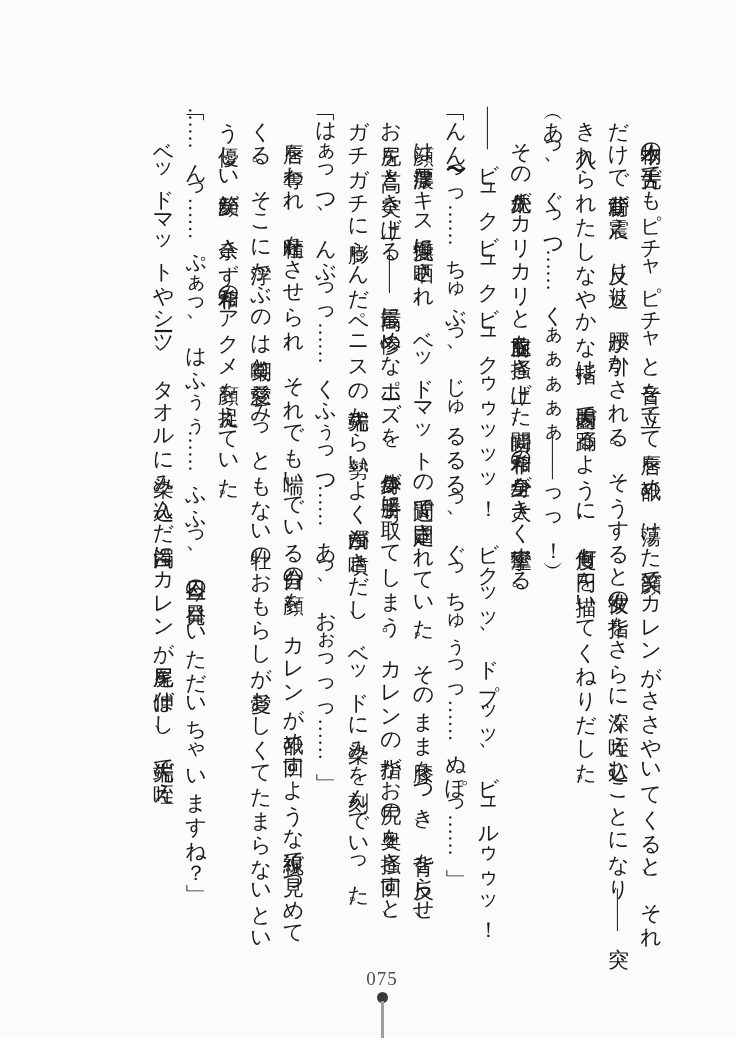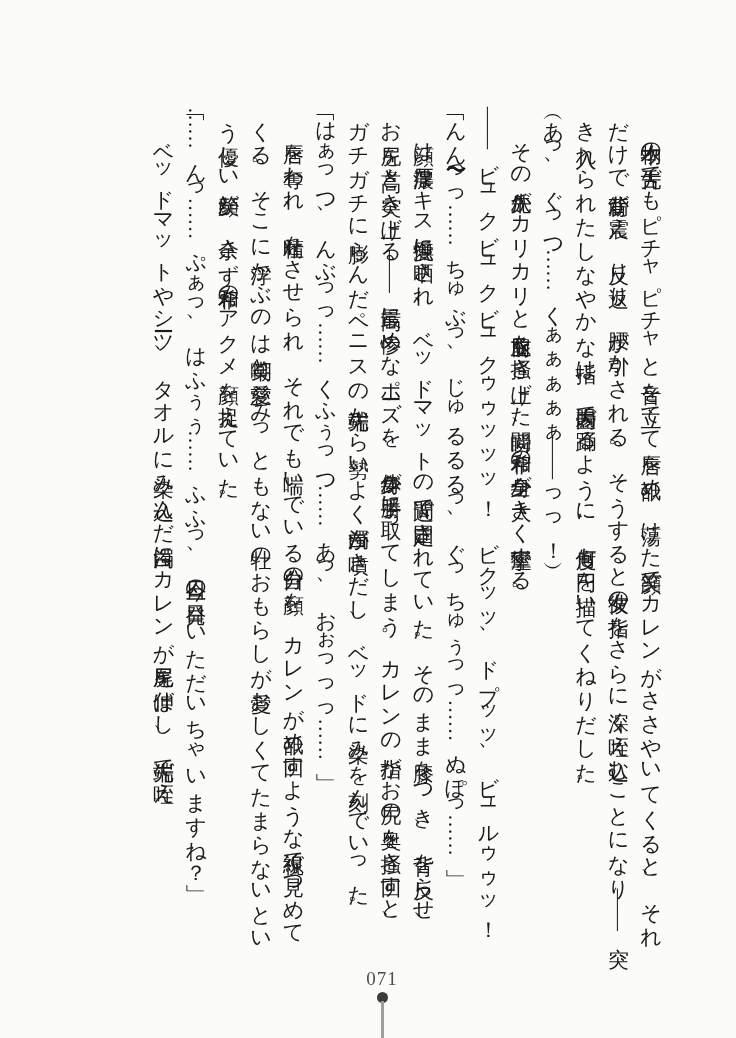--- a/index.html
+++ b/index.html
@@ -85,20 +85,20 @@
     <p>――ビュクビュクビュクゥゥッッッ！　ビクッッ、ドプッッ、ビュルゥゥッ！</p>
     <p>「んん〜〜〜っっ……ちゅぶっ、じゅるるるっ、ぐっちゅぅっっ……ぬぽっ……」</p>
     <p class="indent">顔は濃厚なキス愛撫に晒され、ベッドマットの間近で固定されていた。そのまま膝をつき、背を反らせ、お尻を高々と突き上げる――最高に惨めなポーズを、身体が勝手に取ってしまう。カレンの指がお尻の奥を掻き回すと、ガチガチに膨らんだペニスの先端から勢いよく白濁が噴きだし、ベッドに染みを刻んでいった。</p>
     <p>「はぁっつ、んぶっっ……くふぅっつ……あっ、おぉっっっ……」</p>
     <p class="indent">唇を奪われ、吐精をさせられ、それでも喘いでいる自分の顔を、カレンが舐め回すような視線で見つめてくる。そこに浮かぶのは嘲笑と慈愛、みっともない牡のおもらしが愛おしくてたまらないという優しい笑顔が、余さず和希のアクメ顔を捉えていた。</p>
     <p>「……んっ……ぷぁっ、はふぅぅ……ふふっ、今日の一発目、いただいちゃいますね？」</p>
     <p class="indent">ベッドマットやシーツ、タオルに染み込んだ白濁にカレンが尻尾を伸ばし、先端で咥え</p>
   </main>
 
   <footer class="footer">
-    <div class="page-number">071</div>
+    <div class="page-number">075</div>
     <div class="page-marker">
       <div class="dot"></div>
       <div class="stem"></div>
     </div>
   </footer>
 
 </div>
 
 </body></html>

